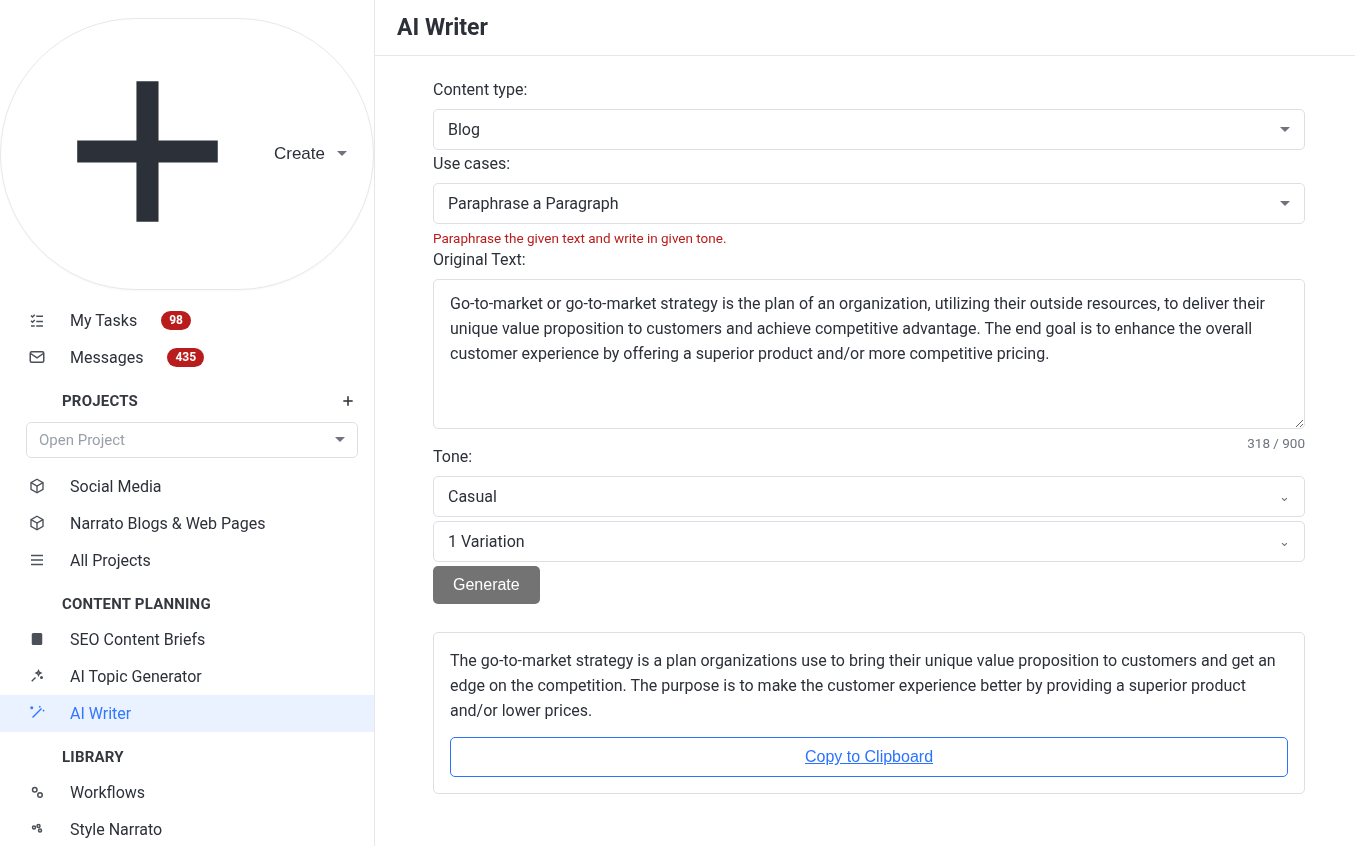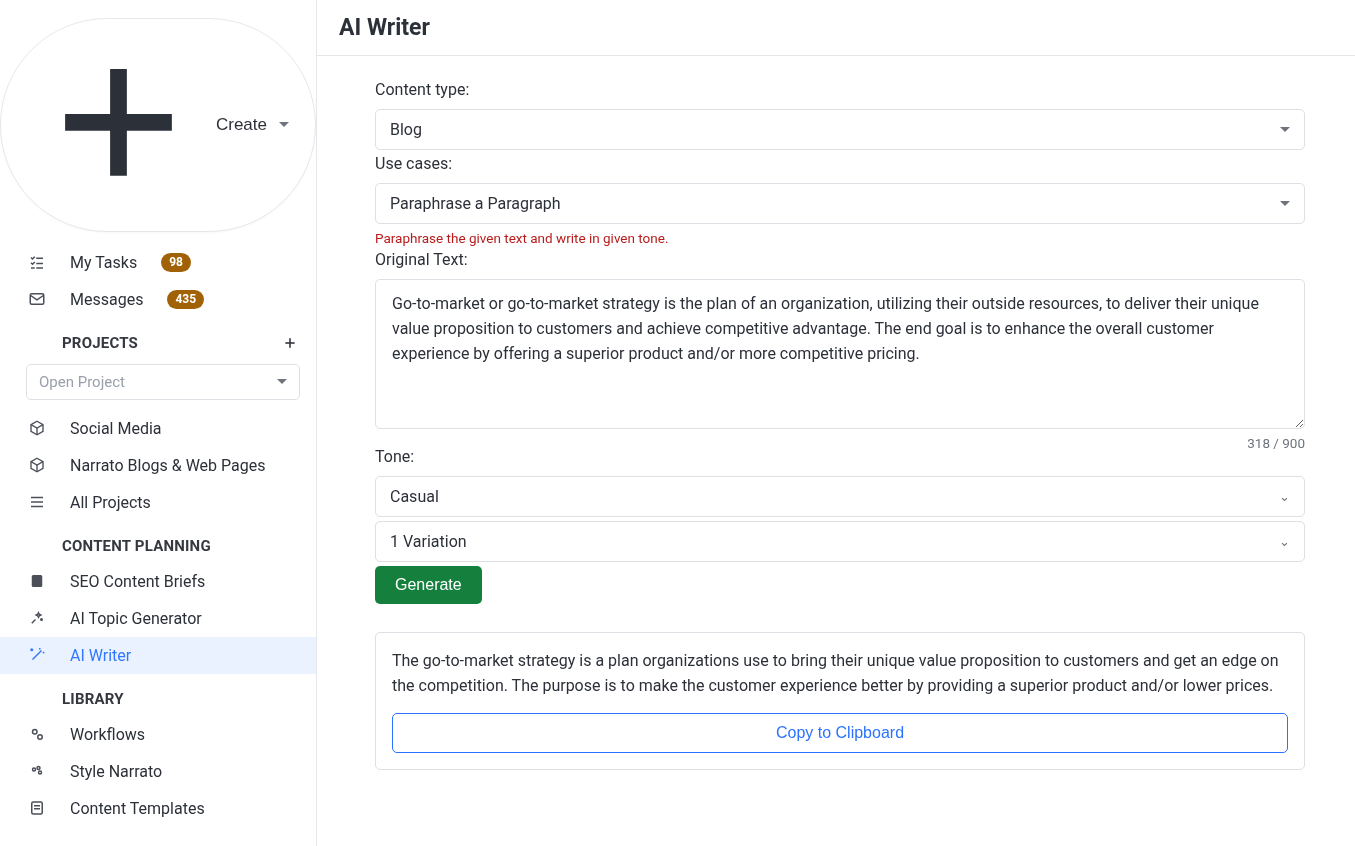--- a/index.html
+++ b/index.html
@@ -6,21 +6,21 @@
   body {
     font-family: -apple-system, BlinkMacSystemFont, "Segoe UI", Roboto, sans-serif;
     background: #fff;
     color: #2c3038;
     display: flex;
     height: 846px;
     width: 1355px;
     overflow: hidden;
   }
   .sidebar {
-    width: 317px;
+    width: 375px;
     border-right: 1px solid #e5e7eb;
     overflow-y: auto;
     position: relative;
     padding-bottom: 6px;
   }
   .sidebar::-webkit-scrollbar { width: 8px; }
   .sidebar::-webkit-scrollbar-thumb { background: #d0d3d8; border-radius: 4px; }
   .create-wrap { padding: 18px 0 12px; display: flex; justify-content: center; }
   .create-btn {
     border: 1px solid #e5e7eb;
@@ -44,21 +44,21 @@
     padding: 9px 18px 9px 28px;
     font-size: 16px;
     color: #2c3038;
     cursor: pointer;
     text-align: right;
   }
   .nav-item.active { background: #eaf2ff; color: #3277ff; }
   .nav-item.active .icon { color: #3277ff; }
   .nav-item .icon { width: 18px; height: 18px; display: inline-flex; align-items: center; justify-content: center; color: #4a4f58; flex-shrink: 0; }
   .badge {
-    background: #a16207;
+    background: #b91c1c;
     color: #fff;
     border-radius: 999px;
     font-size: 12px;
     font-weight: 700;
     padding: 2px 8px;
     line-height: 1.2;
   }
   .section-header {
     display: flex;
     align-items: center;
@@ -131,21 +131,21 @@
     margin-top: 6px;
   }
   .char-count {
     text-align: right;
     font-size: 13.5px;
     color: #6e737c;
     margin-top: 6px;
   }
   .field-block { margin-bottom: 4px; }
   .primary-btn {
-    background: #15803d;
+    background: #737373;
     color: #fff;
     border: none;
     border-radius: 5px;
     padding: 10px 20px;
     font-size: 16px;
     font-weight: 500;
     cursor: pointer;
   }
   .result-card {
     border: 1px solid #dcdfe4;
@@ -161,20 +161,21 @@
   }
   .copy-btn {
     width: 100%;
     border: 1px solid #2b72ff;
     color: #2b72ff;
     background: #fff;
     border-radius: 5px;
     padding: 10px 0;
     font-size: 16px;
     cursor: pointer;
+    text-decoration: underline;
   }
   .plus-icon svg, .icon svg { width: 100%; height: 100%; }
   .caret-down {
     width: 0; height: 0;
     border-left: 5px solid transparent;
     border-right: 5px solid transparent;
     border-top: 5px solid #6e737c;
   }
   .chev-down { font-size: 13px; color: #6e737c; }
 </style>

